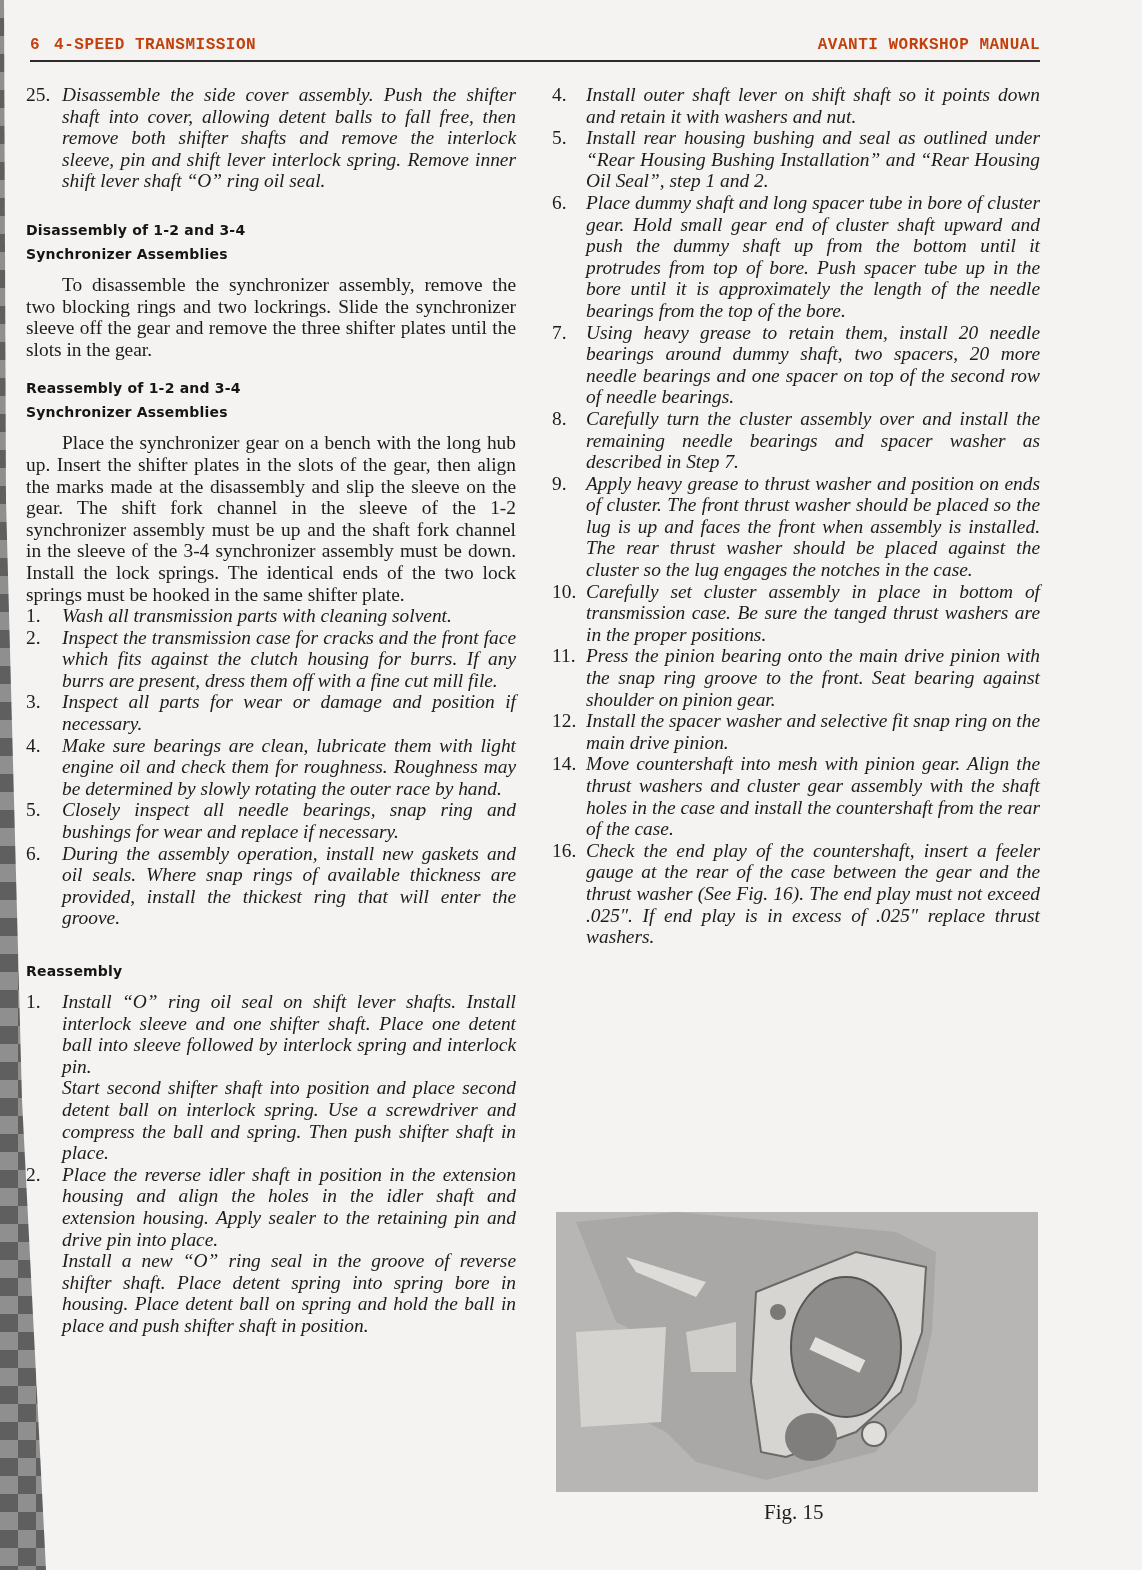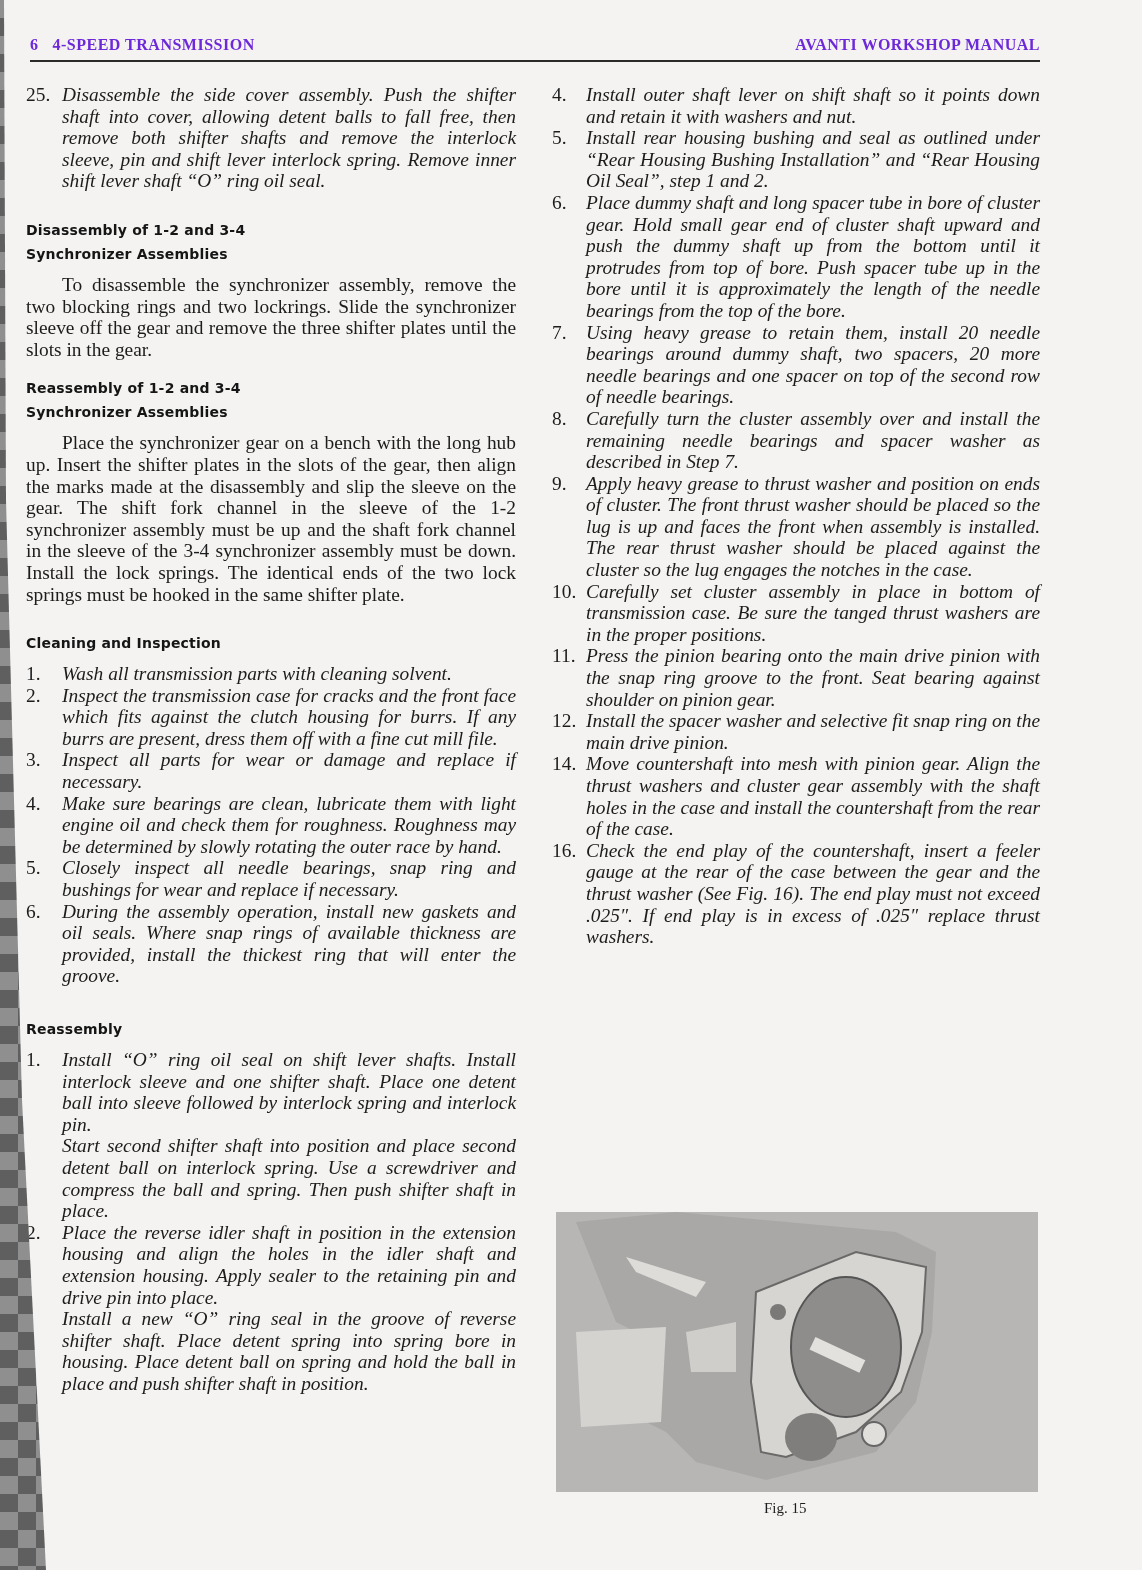--- a/index.html
+++ b/index.html
@@ -20,22 +20,22 @@
       z-index: 0;
     }
     .page {
       position: absolute; left: 0; top: 0; width: 1142px; height: 1570px;
       background: #f4f3f1;
       clip-path: polygon(4px 0, 1142px 0, 1142px 1570px, 46px 1570px, 22px 1100px, 6px 500px);
       z-index: 1;
     }
     .header {
       position: absolute; left: 30px; top: 34px; width: 1010px; height: 26px;
-      font-family: Liberation Serif, serif; font-weight: bold; font-size: 16px;
-      letter-spacing: 0.5px; color: #6d28d9;
+      font-family: Liberation Mono, monospace; font-weight: bold; font-size: 16px;
+      letter-spacing: 0.5px; color: #c2410c;
     }
     .header .left { position: absolute; left: 0; top: 2px; }
     .header .left .pnum { margin-right: 14px; }
     .header .right { position: absolute; right: 0; top: 2px; }
     .rule { position: absolute; left: 30px; top: 60px; width: 1010px; height: 2px; background: #2a2a2a; }
 
     .col { position: absolute; top: 84px; font-size: 19.4px; line-height: 21.6px; }
     .col-left { left: 26px; width: 490px; }
     .col-right { left: 552px; width: 488px; }
 
@@ -49,21 +49,21 @@
       font-family: "DejaVu Sans", sans-serif; font-weight: bold; font-size: 14px;
       line-height: 24px; margin: 20px 0 8px 0; letter-spacing: 0.2px; color: #151515;
     }
 
     .figure {
       position: absolute; left: 556px; top: 1212px; width: 482px; height: 280px;
       background: #b9b8b6; overflow: hidden;
     }
     .figure svg { width: 100%; height: 100%; display: block; }
     .caption {
-      position: absolute; left: 764px; top: 1500px; font-size: 15px;
+      position: absolute; left: 764px; top: 1500px; font-size: 21px;
     }
   </style>
 </head>
 <body>
 
 <div class="checker"></div>
 
 <div class="page">
 
   <div class="header">
@@ -85,33 +85,32 @@
       <div>Synchronizer Assemblies</div>
     </div>
     <div class="para">To disassemble the synchronizer assembly, remove the two blocking rings and two lockrings. Slide the synchronizer sleeve off the gear and remove the three shifter plates until the slots in the gear.</div>
 
     <div class="section-heading" style="margin-top:16px;">
       <div>Reassembly of 1-2 and 3-4</div>
       <div>Synchronizer Assemblies</div>
     </div>
     <div class="para">Place the synchronizer gear on a bench with the long hub up. Insert the shifter plates in the slots of the gear, then align the marks made at the disassembly and slip the sleeve on the gear. The shift fork channel in the sleeve of the 1-2 synchronizer assembly must be up and the shaft fork channel in the sleeve of the 3-4 synchronizer assembly must be down. Install the lock springs. The identical ends of the two lock springs must be hooked in the same shifter plate.</div>
 
-    <div class="section-heading" style="margin-top:26px;">Cleaning and Inspection</div>
     <div>
       <div class="item">
           <span class="num">1.</span>
           <span class="txt">Wash all transmission parts with cleaning solvent.</span>
         </div>
       <div class="item">
           <span class="num">2.</span>
           <span class="txt">Inspect the transmission case for cracks and the front face which fits against the clutch housing for burrs. If any burrs are present, dress them off with a fine cut mill file.</span>
         </div>
       <div class="item">
           <span class="num">3.</span>
-          <span class="txt">Inspect all parts for wear or damage and replace if necessary.</span>
+          <span class="txt">Inspect all parts for wear or damage and position if necessary.</span>
         </div>
       <div class="item">
           <span class="num">4.</span>
           <span class="txt">Make sure bearings are clean, lubricate them with light engine oil and check them for roughness. Roughness may be determined by slowly rotating the outer race by hand.</span>
         </div>
       <div class="item">
           <span class="num">5.</span>
           <span class="txt">Closely inspect all needle bearings, snap ring and bushings for wear and replace if necessary.</span>
         </div>
       <div class="item">

